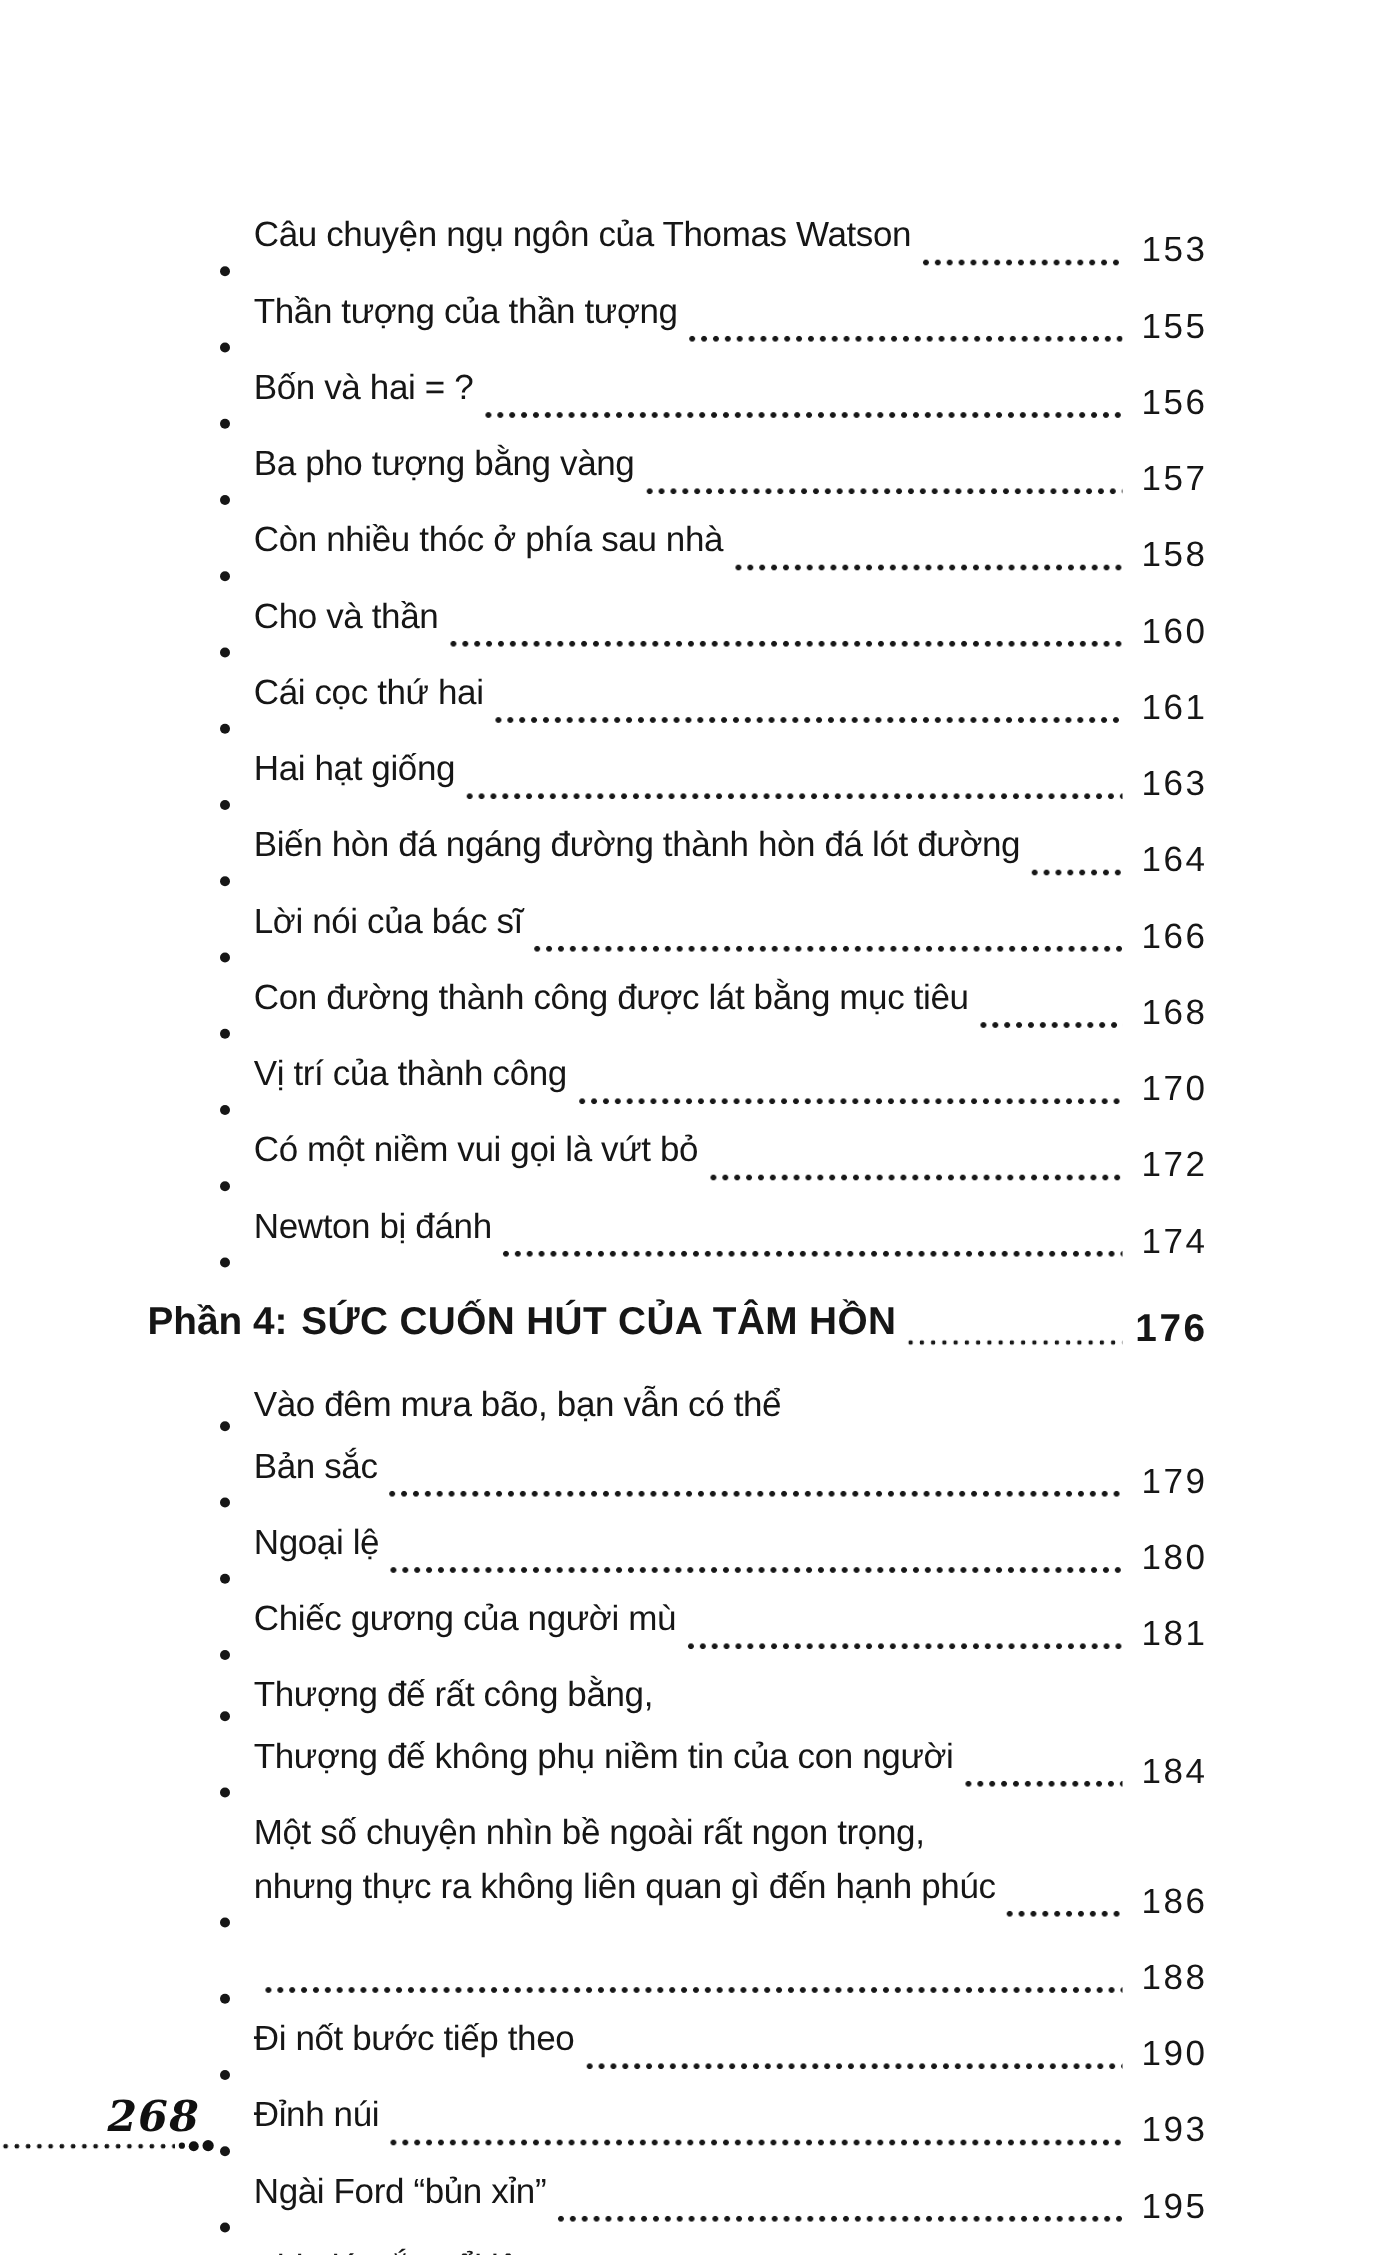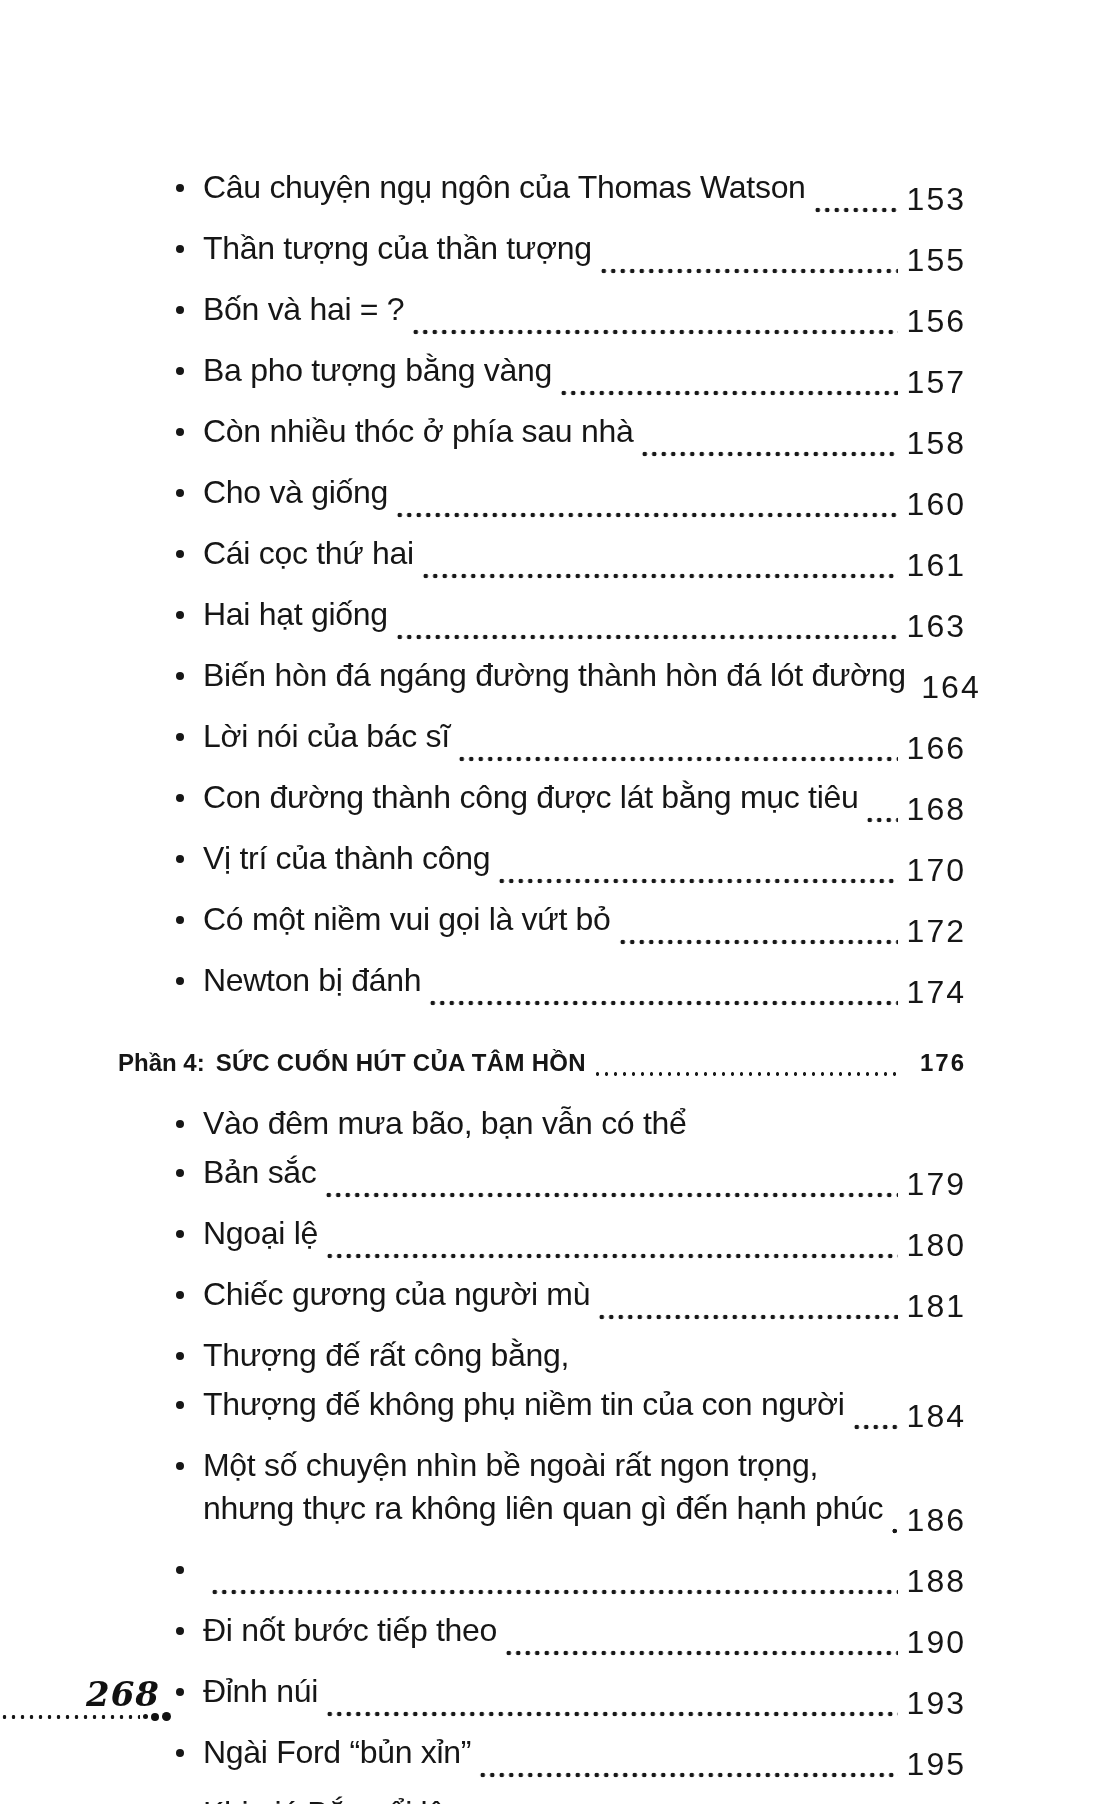--- a/index.html
+++ b/index.html
@@ -10,25 +10,25 @@
     background: #ffffff;
     color: #161616;
     font-family: "Liberation Sans", sans-serif;
     overflow: hidden;
   }
   .toc { position: absolute; top: 166px; left: 0; right: 0; }
 
   
   .toc-item {
     display: flex;
-    align-items: flex-start;
+    align-items: flex-end;
     padding-left: 176px;
     padding-right: 153px;
     margin-bottom: 6px;
-    font-size: 32px;
+    font-size: 28px;
     letter-spacing: -0.3px;
     line-height: 43px;
   }
   .bullet { flex: 0 0 27px; display: flex; }
   .bullet-dot { width: 8px; height: 8px; margin-top: 18px; border-radius: 50%; background: #161616; }
   .entry-body { flex: 1; display: flex; flex-direction: column; min-width: 0; }
   .entry-line { white-space: nowrap; }
   .entry-line-last { display: flex; align-items: flex-start; }
   .entry-text { white-space: nowrap; flex: 0 0 auto; }
   .leader {
@@ -45,25 +45,25 @@
     flex: 0 0 auto;
     min-width: 60px;
     text-align: right;
     letter-spacing: 2px;
     margin-top: 12px;
   }
 
   
   .toc-section {
     display: flex;
-    align-items: flex-end;
+    align-items: center;
     padding-left: 118px;
     padding-right: 153px;
     margin: 14px 0 16px 0;
-    font-size: 24px;
+    font-size: 31px;
     font-weight: bold;
     line-height: 46px;
   }
   .section-label { margin-right: 11px; white-space: nowrap; }
   .section-title { white-space: nowrap; letter-spacing: 0.3px; }
   .leader-section {
     background-image: radial-gradient(circle, #1a1a1a 1.6px, transparent 2px);
     background-size: 9px 6px;
     margin-bottom: 9px;
   }
@@ -165,21 +165,21 @@
         <span class="page-num">158</span>
       </div>
     </div>
   </div>
       <div class="toc-item">
     <span class="bullet">
           <span class="bullet-dot"></span>
         </span>
     <div class="entry-body">
       <div class="entry-line entry-line-last">
-        <span class="entry-text">Cho và giống</span>
+        <span class="entry-text">Cho và thần</span>
         <span class="leader"></span>
         <span class="page-num">160</span>
       </div>
     </div>
   </div>
       <div class="toc-item">
     <span class="bullet">
           <span class="bullet-dot"></span>
         </span>
     <div class="entry-body">

